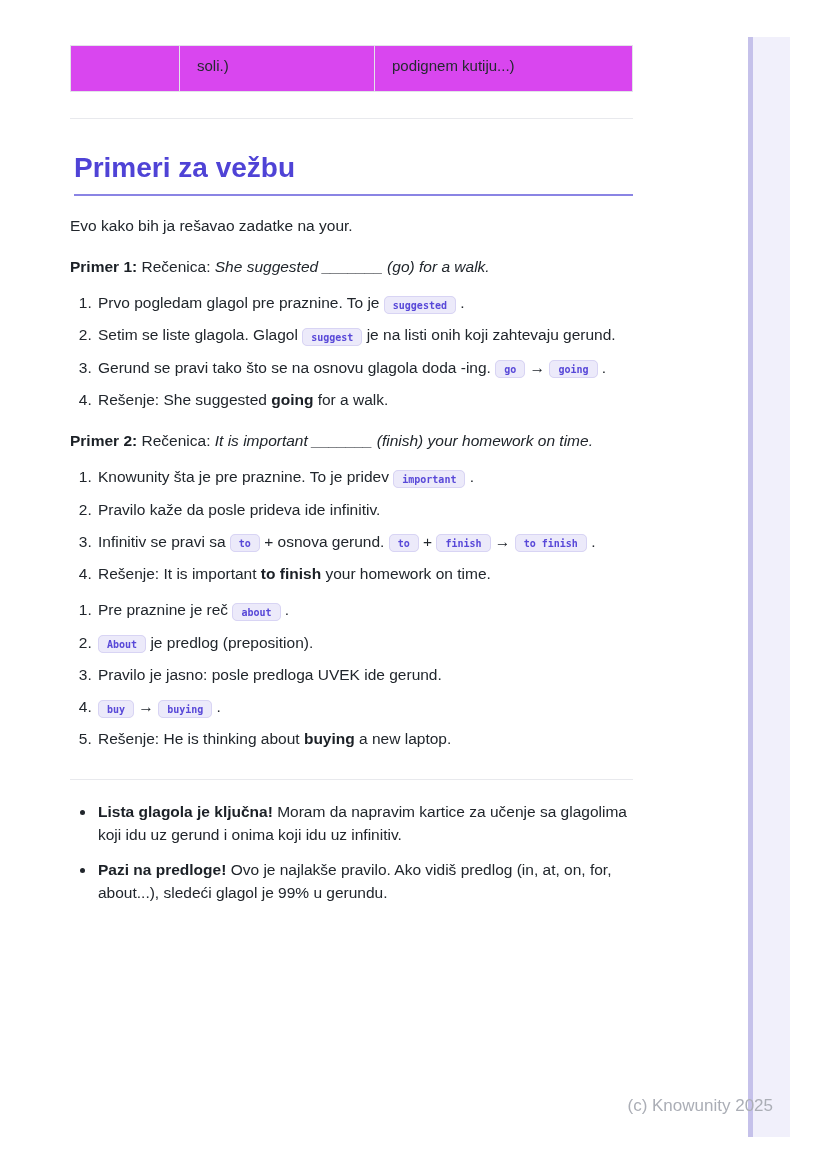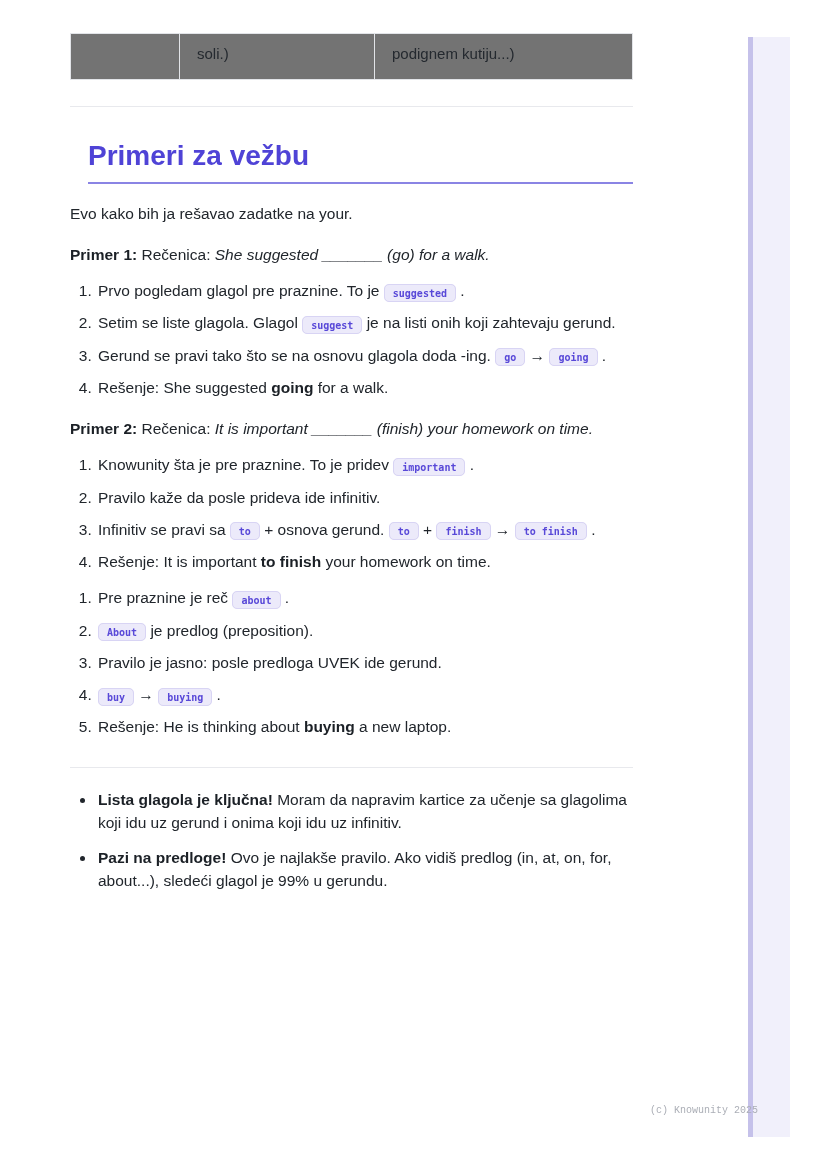--- a/index.html
+++ b/index.html
@@ -11,45 +11,45 @@
     overflow: hidden;
     font-family: "Liberation Sans", "DejaVu Sans", sans-serif;
     color: #21262c;
     font-size: 15.5px;
     line-height: 1.5;
   }
   .content { position: absolute; left: 70px; top: 0; width: 563px; }
 
   
   .table-frag {
-    margin-top: 33px;
+    margin-top: 45px;
     display: flex;
     border: 1px solid #e2e4e8;
-    background: #737373;
+    background: #d946ef;
   }
   .table-frag .cell {
     padding: 9px 17px 13px 17px;
     font-size: 15px;
     color: #24292f;
     border-left: 1px solid #e2e4e8;
     min-height: 44px;
   }
   .table-frag .cell:first-child { border-left: none; width: 108px; }
   .table-frag .cell:nth-child(2) { width: 195px; }
   .table-frag .cell:nth-child(3) { flex: 1; }
 
   hr.divider {
     border: none; height: 1px;
     background: #e8e9ed;
     margin: 26px 0 0 0;
   }
   hr.divider2 { margin-top: 28px; }
 
   h2.section-title {
-    margin: 31px 0 0 18px;
+    margin: 31px 0 0 4px;
     padding-bottom: 9px;
     border-bottom: 2px solid var(--heading-rule, #8a84e4);
     color: var(--heading, #4f43d6);
     font-size: 28px;
     font-weight: 700;
     line-height: 1.25;
   }
   .para { margin: 18px 0 0 0; }
   ol, ul { margin: 13px 0 0 0; padding-left: 26px; }
   li { margin-bottom: 9px; padding-left: 2px; }
@@ -78,25 +78,24 @@
     background: var(--accent-fill, #f1f0fb);
   }
   .accent-line {
     position: absolute;
     left: 748px; top: 37px;
     width: 5px; height: 1100px;
     background: var(--accent-line, #c5c1ea);
   }
   .watermark {
     position: absolute;
-    right: 70px; bottom: 53px;
-    font-size: 10px;
+    right: 55px; bottom: 53px;
+    font-size: 17px;
     color: #abaeb6;
     z-index: 2;
-    font-family: Liberation Mono, monospace;
   }
 </style>
 </head>
 <body>
 
 <div class="page">
   <div class="content">
 
     <div class="table-frag">
         <div class="cell"></div>

